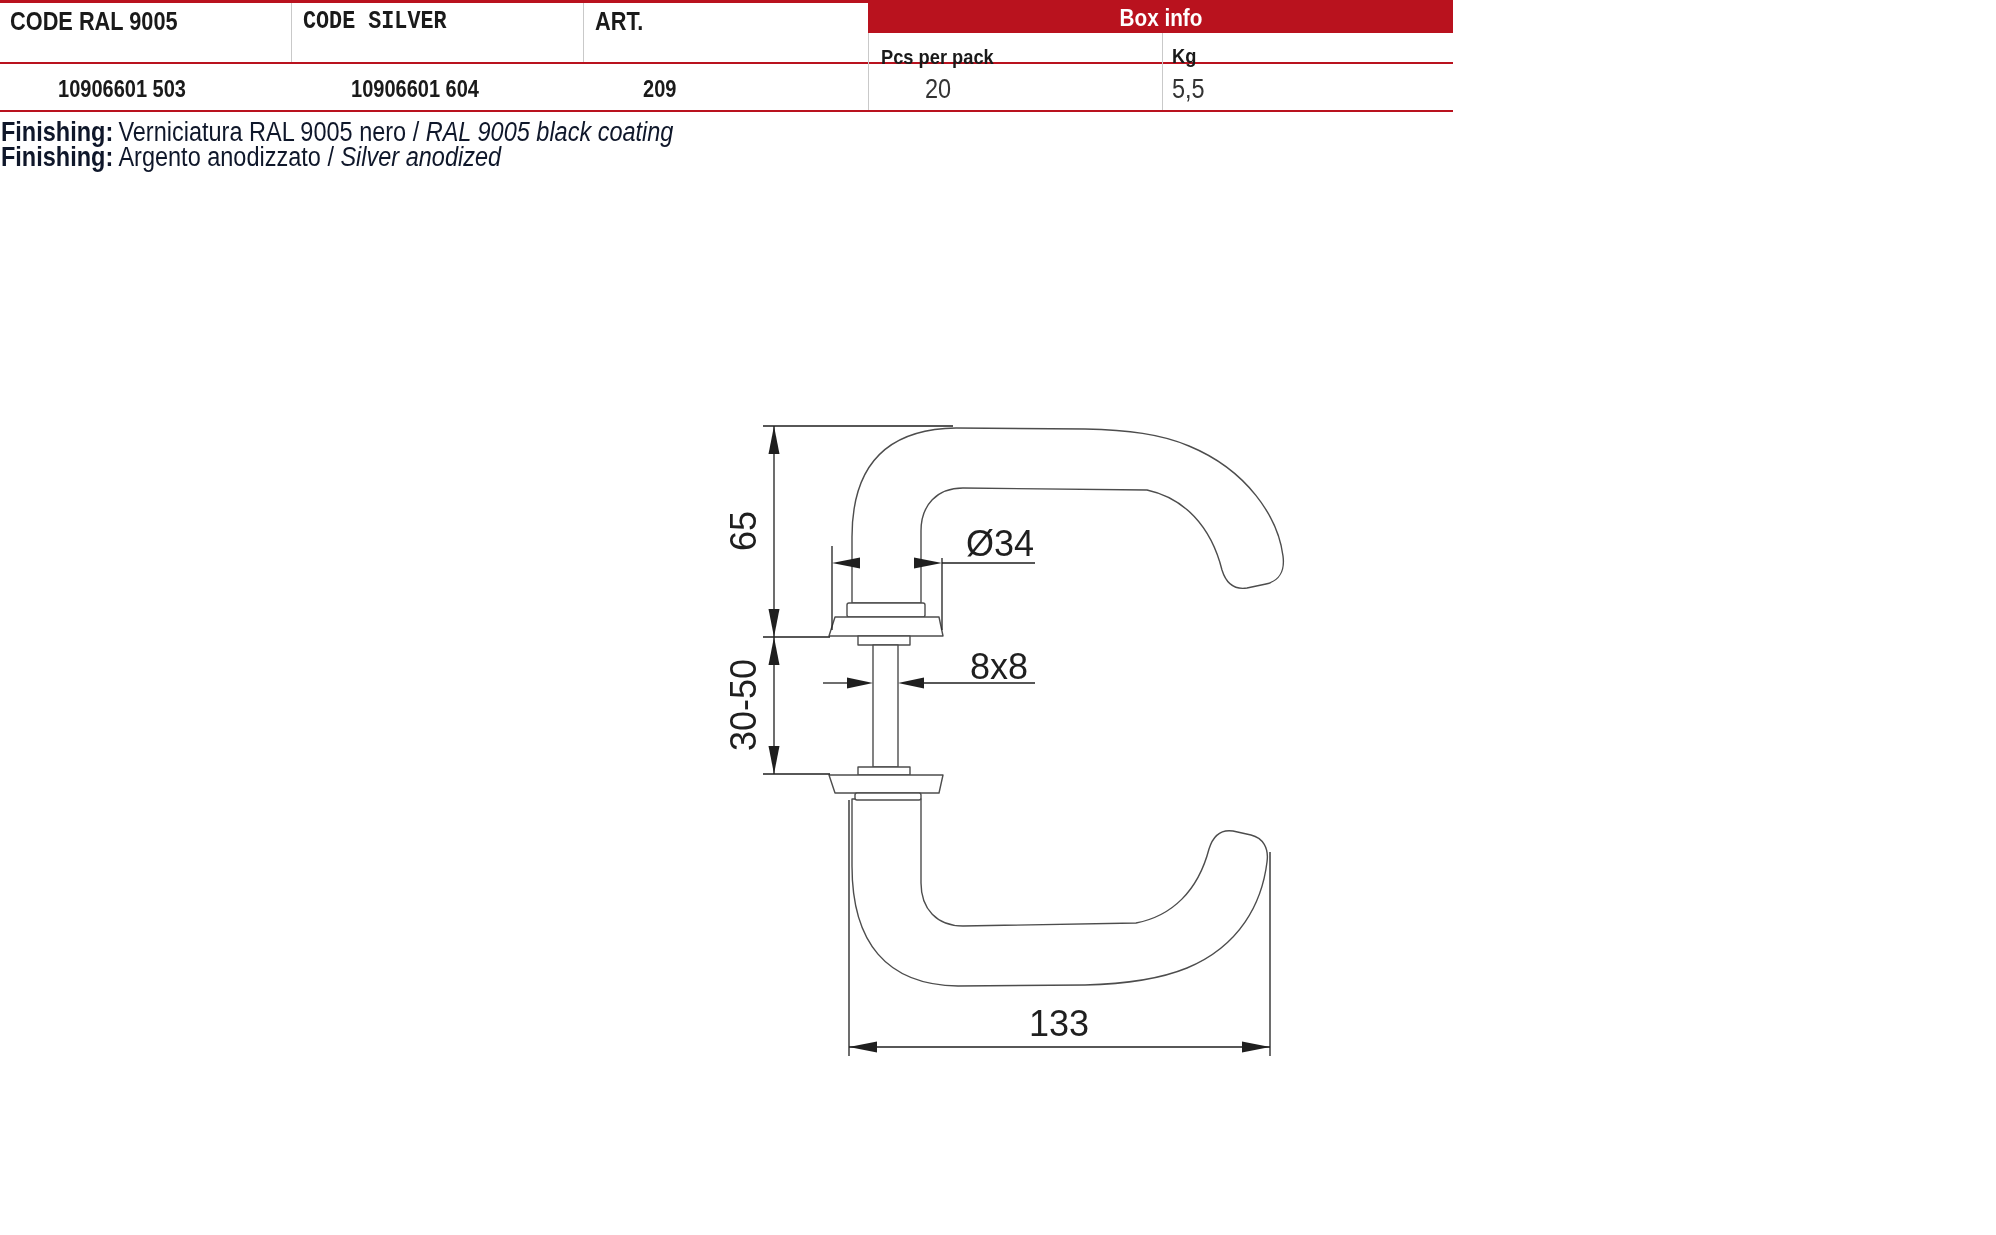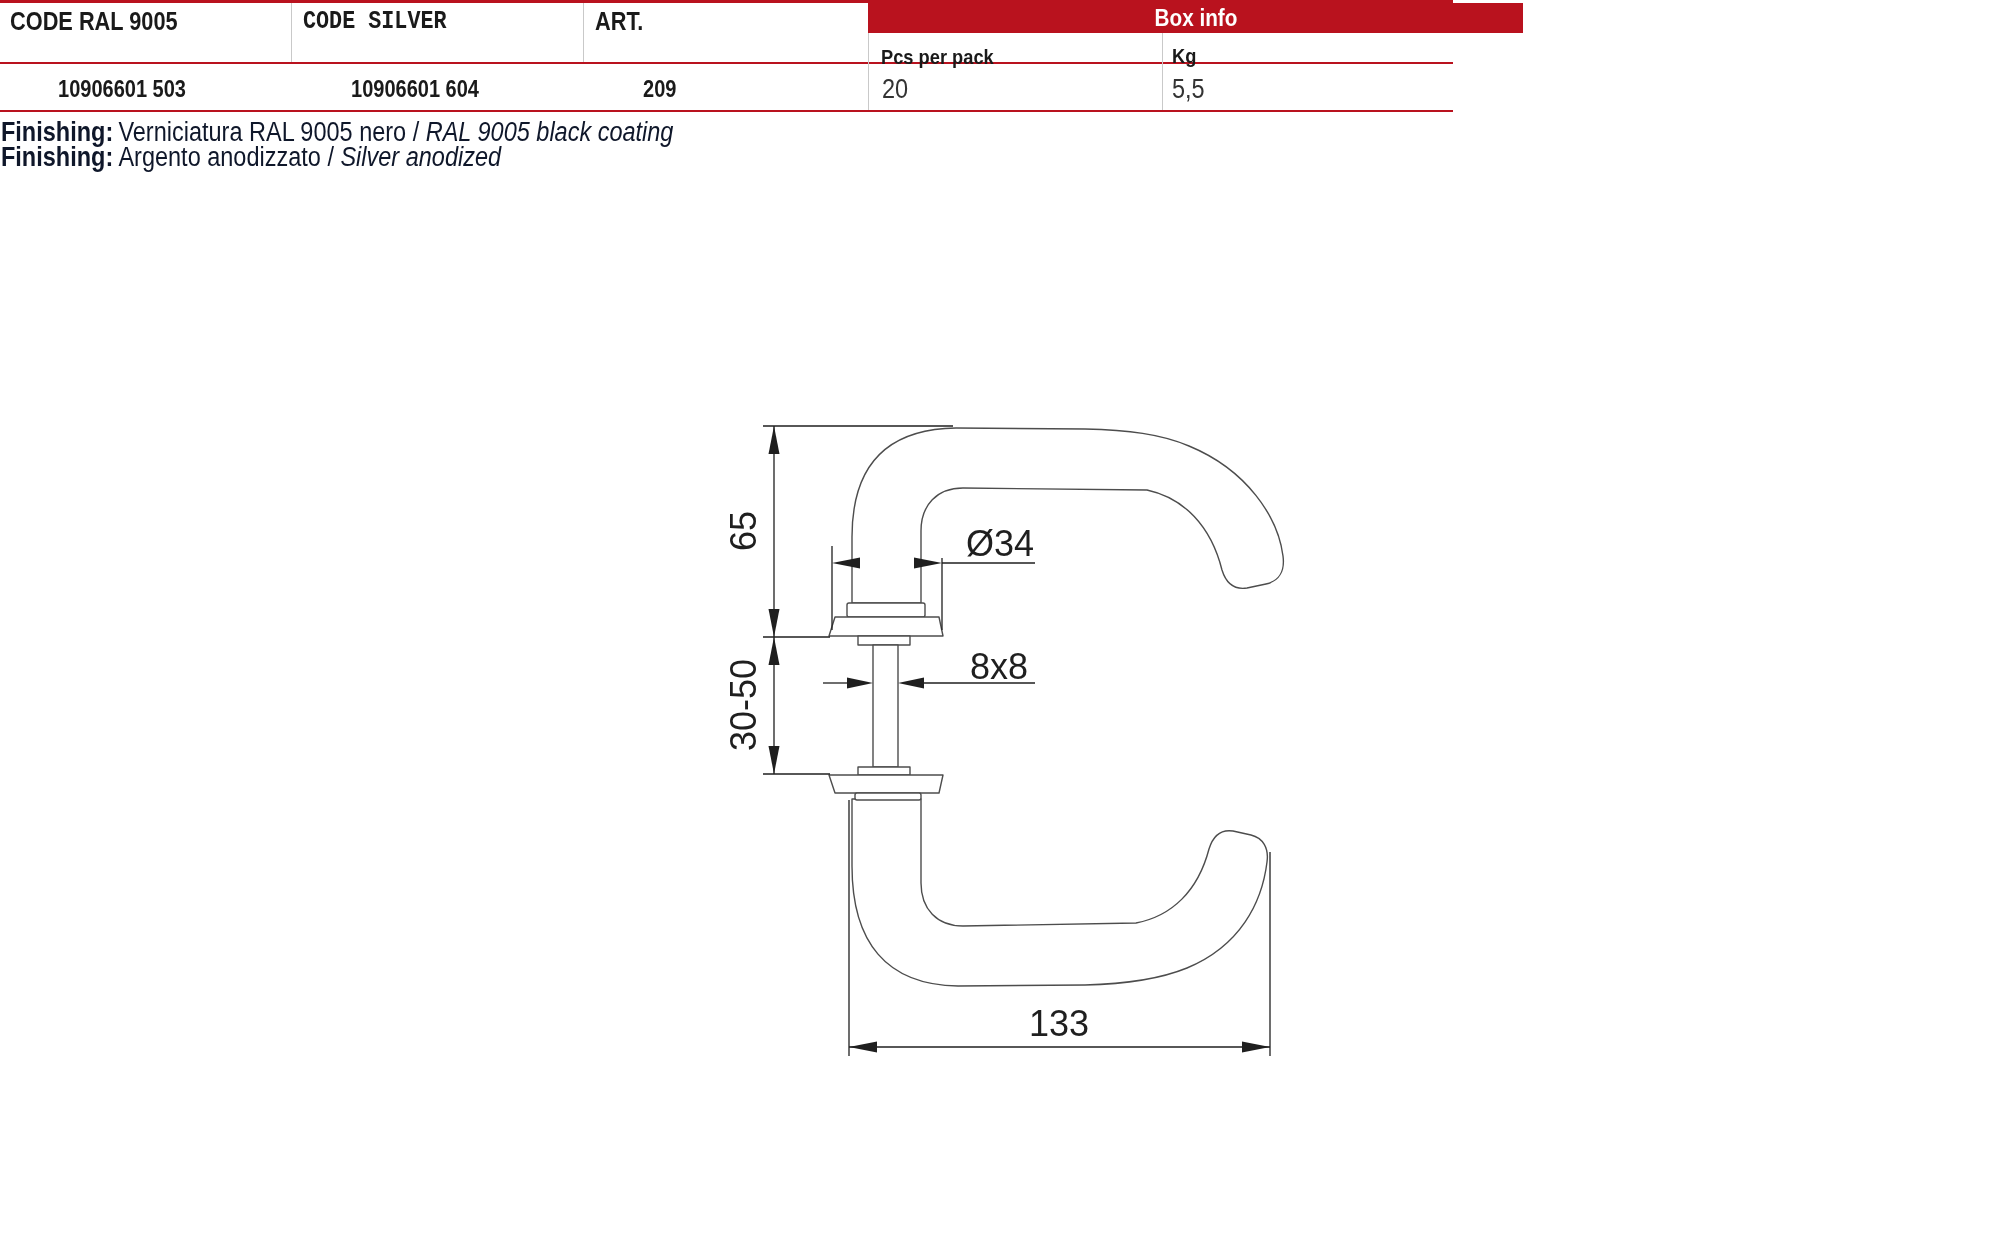--- a/index.html
+++ b/index.html
@@ -7,21 +7,21 @@
           font-family:"Liberation Sans",sans-serif;color:#1a1a1a;}
   .abs{position:absolute;}
   .cnd{display:inline-block;transform:scaleX(.87);transform-origin:0 0;white-space:nowrap;}
   .cndC{display:inline-block;transform:scaleX(.9);transform-origin:50% 0;white-space:nowrap;}
   .hline{position:absolute;background:#b9121e;}
   .vline{position:absolute;background:#c9c9c9;width:1px;}
   .hdr{font-size:25px;font-weight:bold;letter-spacing:0;}
   .val{font-size:23px;font-weight:bold;margin-left:48px;}
   .num{font-size:27px;font-weight:normal;color:#333;}
   .sub{font-size:21px;font-weight:bold;}
-  .band{position:absolute;left:868px;top:3px;width:655px;height:30px;background:#b9121e;
+  .band{position:absolute;left:868px;top:3px;width:585px;height:30px;background:#b9121e;
         color:#ffffff;text-align:center;line-height:30px;font-size:23px;font-weight:bold;}
   .fin{font-size:27px;line-height:25px;color:#0f172a;}
   .fin b{font-weight:bold;margin-right:6px;}
   .fin i{font-style:italic;}
   svg text.dim{font-family:"Liberation Sans",sans-serif;font-size:36px;fill:#1f1f1f;}
   svg .outline{fill:#ffffff;stroke:#4d4d4d;stroke-width:1.4;stroke-linejoin:round;}
   svg .dimln{stroke:#1f1f1f;stroke-width:1.3;fill:none;}
   svg .arrow{fill:#1f1f1f;stroke:none;}
 </style>
 </head>
@@ -47,21 +47,21 @@
     <div class="abs hdr" style="left:10px;top:7px;"><span class="cnd">CODE RAL 9005</span></div>
     <div class="abs hdr" style="left:303px;top:7px;font-family:Liberation Mono, monospace;"><span class="cnd">CODE SILVER</span></div>
     <div class="abs hdr" style="left:595px;top:7px;"><span class="cnd">ART.</span></div>
     <div class="abs sub" style="left:881px;top:36px;margin-top:9px;"><span class="cnd">Pcs per pack</span></div>
     <div class="abs sub" style="left:1172px;top:44px;"><span class="cnd">Kg</span></div>
 
     <div>
       <div class="abs val" style="left:10px;top:76px;"><span class="cnd">10906601 503</span></div>
       <div class="abs val" style="left:303px;top:76px;"><span class="cnd">10906601 604</span></div>
       <div class="abs val" style="left:595px;top:76px;"><span class="cnd">209</span></div>
-      <div class="abs num" style="left:882px;top:74px;"><span class="cnd">20</span></div>
+      <div class="abs num" style="left:925px;top:74px;"><span class="cnd">20</span></div>
       <div class="abs num" style="left:1172px;top:74px;text-decoration:underline;"><span class="cnd">5,5</span></div>
     </div>
   </div>
 
   <div class="abs fin" style="left:1px;top:120px;">
     <span class="cnd"><b>Finishing:</b><span>Verniciatura RAL 9005 nero / </span><i>RAL 9005 black coating</i></span>
   </div>
   <div class="abs fin" style="left:1px;top:145px;">
     <span class="cnd"><b>Finishing:</b><span>Argento anodizzato / </span><i>Silver anodized</i></span>
   </div>

